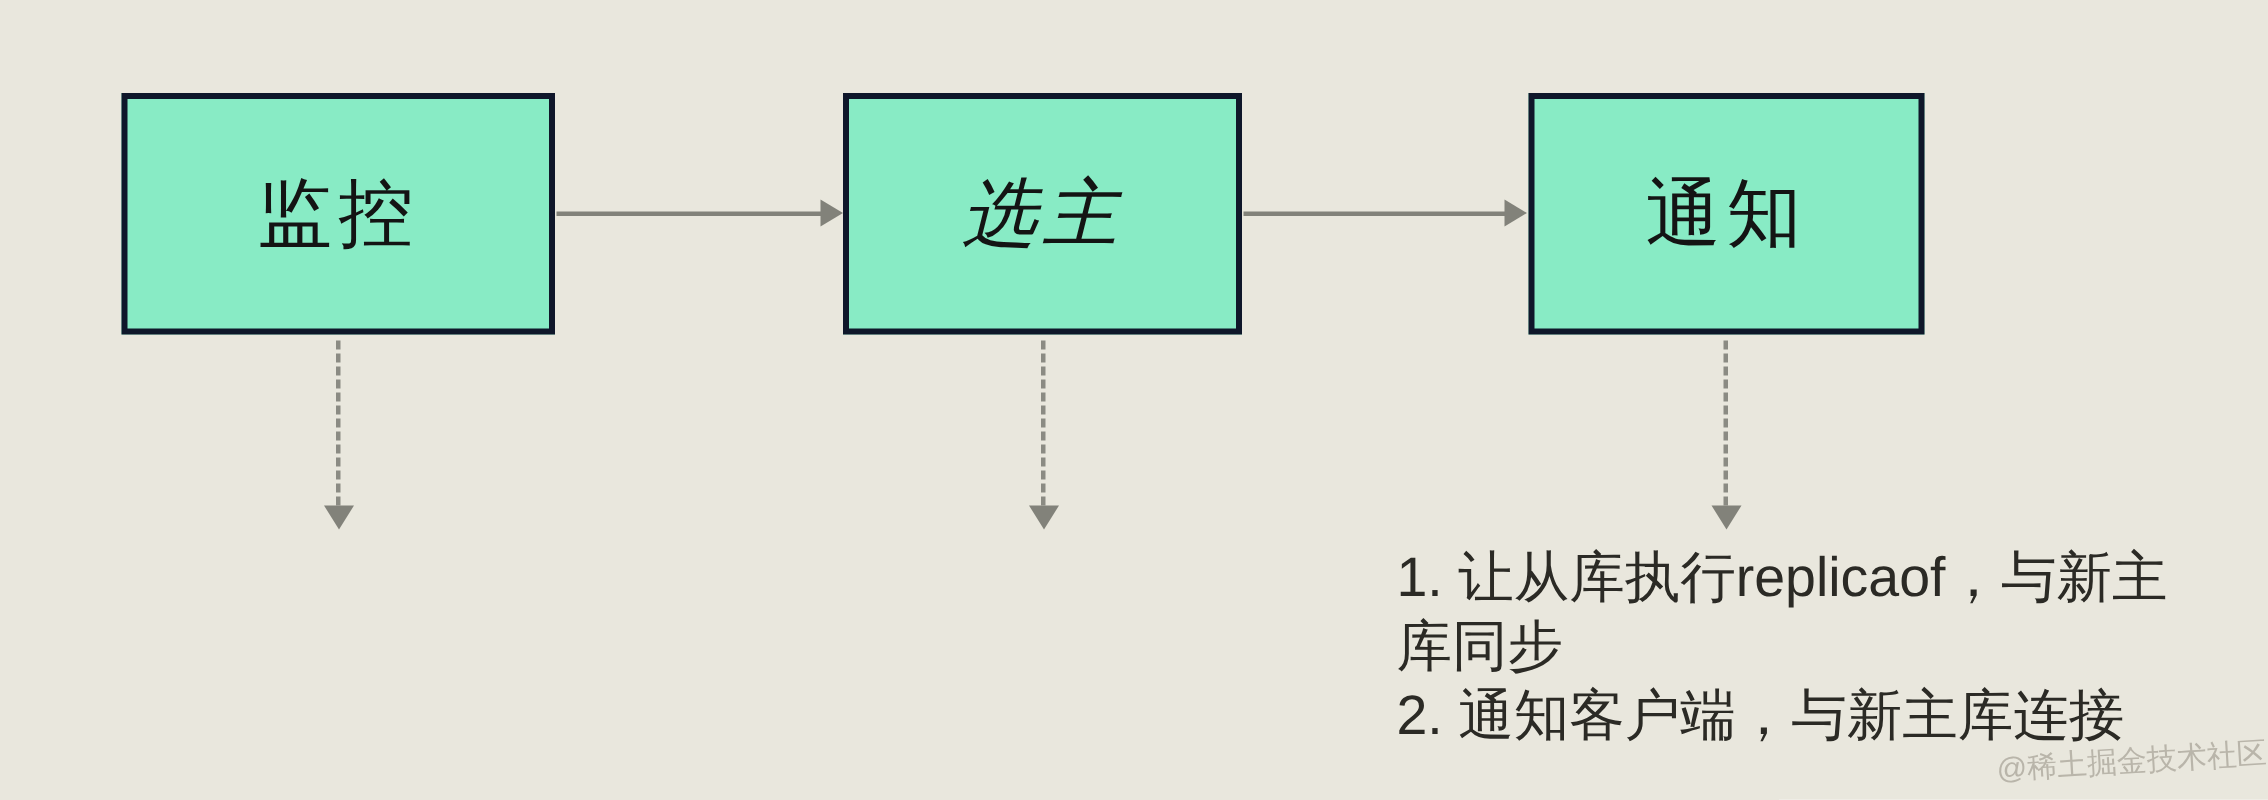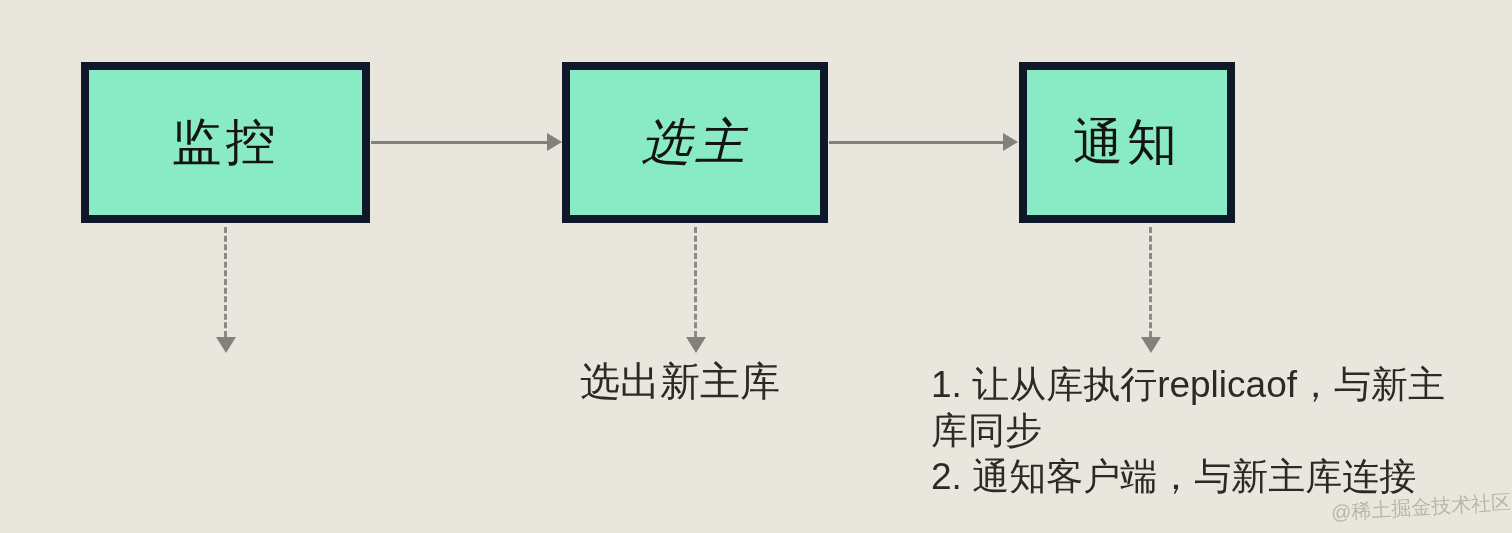--- a/index.html
+++ b/index.html
@@ -12,32 +12,32 @@
     width: 1512px;
     height: 533px;
     background: #e9e7dd;
     overflow: hidden;
   }
   .flow-box {
     position: absolute;
     top: 62px;
     height: 161px;
     background: #88ebc5;
-    border: 8px solid #0f172a;
+    border: 4px solid #0f172a;
     box-sizing: border-box;
     display: flex;
     align-items: center;
     justify-content: center;
     font-size: 50px;
     letter-spacing: 4px;
     color: #141414;
   }
   .box-1 { left: 81px;   width: 289px; }
   .box-2 { left: 562px;  width: 266px; font-style: italic; }
-  .box-3 { left: 1019px; width: 216px; }
+  .box-3 { left: 1019px; width: 264px; }
 
   .h-arrow-line {
     position: absolute;
     top: 141px;
     height: 3px;
     background: #82827a;
   }
   .h-arrow-head {
     position: absolute;
     top: 133px;
@@ -116,20 +116,19 @@
   <div class="h-arrow-line line-2"></div>
   <div class="h-arrow-head head-2"></div>
 
   <div class="v-dashed vline-1"></div>
   <div class="v-arrow-head vhead-1"></div>
   <div class="v-dashed vline-2"></div>
   <div class="v-arrow-head vhead-2"></div>
   <div class="v-dashed vline-3"></div>
   <div class="v-arrow-head vhead-3"></div>
 
-  <div class="note note-2">选出新主库</div>
   <div class="note note-3">1. 让从库执行replicaof，与新主
 库同步
 2. 通知客户端，与新主库连接</div>
 
   <div class="watermark">@稀土掘金技术社区</div>
 
 </div>
 
 </body></html>

